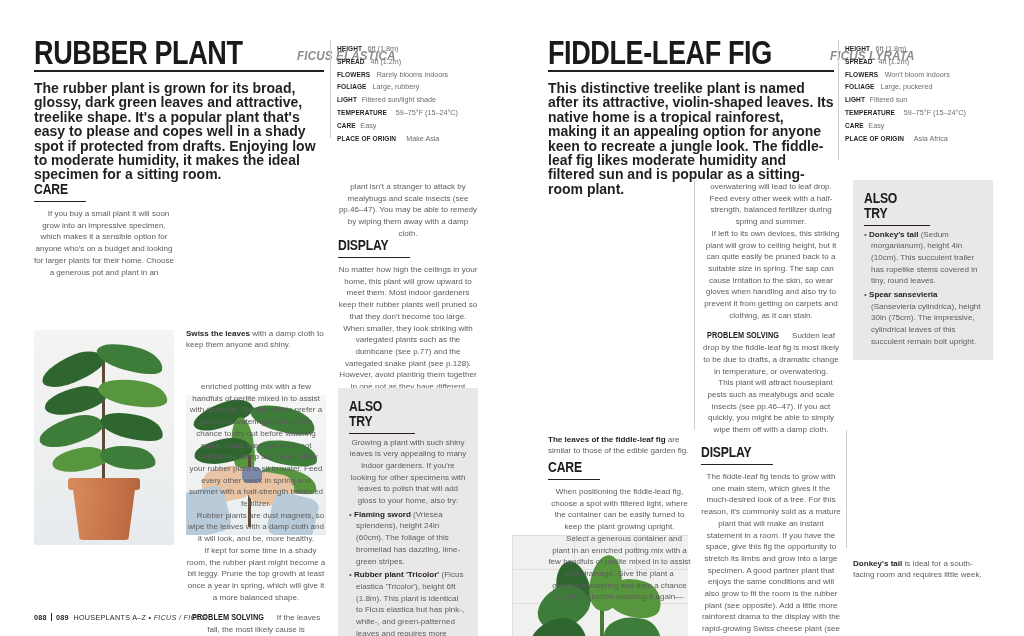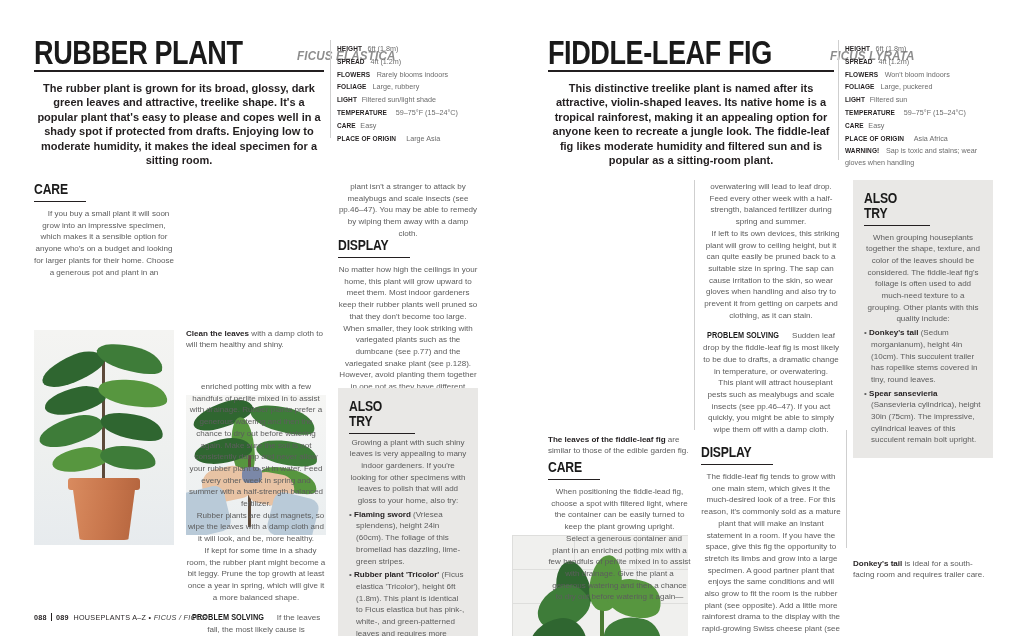--- a/index.html
+++ b/index.html
@@ -26,21 +26,21 @@
   }
   .sci{
     font-style:italic;font-weight:bold;font-size:13.5px;
     color:#8d8d8d;text-transform:uppercase;letter-spacing:0.2px;
     transform:scaleX(0.86);transform-origin:left bottom;display:inline-block;
     margin-left:9px;position:relative;top:-4px;
   }
   .rule{border:0;border-top:2.4px solid #231f20;margin:1px 0 9px 0;}
 
   .intro{
-    font-size:11px;line-height:14.4px;font-weight:bold;color:#231f20;text-align:center;
+    font-size:14px;line-height:14.4px;font-weight:bold;color:#231f20;
   }
 
   
   .specs{font-size:7.2px;line-height:11.3px;color:#6c6c6c;}
   .specs div{margin-bottom:1.5px;}
   .specs b{
     color:#231f20;font-weight:bold;text-transform:uppercase;
     font-size:7.4px;letter-spacing:0.1px;
     display:inline-block;transform:scaleX(0.88);transform-origin:left center;
   }
@@ -122,21 +122,21 @@
   </div>
 
   <div class="col specs" style="left:337px;top:43px;width:165px;">
     <div><b>HEIGHT</b> <span>6ft (1.8m)</span></div>
     <div><b>SPREAD</b> <span>4ft (1.2m)</span></div>
     <div><b>FLOWERS</b> <span>Rarely blooms indoors</span></div>
     <div><b>FOLIAGE</b> <span>Large, rubbery</span></div>
     <div><b>LIGHT</b> <span>Filtered sun/light shade</span></div>
     <div><b>TEMPERATURE</b> <span>59–75°F (15–24°C)</span></div>
     <div><b>CARE</b> <span>Easy</span></div>
-    <div><b>PLACE OF ORIGIN</b> <span>Large Asia</span></div>
+    <div><b>PLACE OF ORIGIN</b> <span>Make Asia</span></div>
   </div>
 
   <div class="col" style="left:34px;top:180px;width:140px;">
     <span class="secwrap narrow"><span class="sec">CARE</span></span>
     <div class="body" style="margin-top:6px;">
       <p class="ind">If you buy a small plant it will soon grow into an impressive specimen, which makes it a sensible option for anyone who's on a budget and looking for larger plants for their home. Choose a generous pot and plant in an</p>
     </div>
   </div>
 
   <div class="col photo ph-clean" style="left:34px;top:330px;width:140px;height:215px;">
@@ -162,22 +162,22 @@
     <div class="leaf" style="left:70px;top:46px;width:62px;height:24px;transform:rotate(12deg);"></div>
     <div class="leaf lt" style="left:74px;top:74px;width:58px;height:22px;transform:rotate(18deg);"></div>
     <div class="stem" style="left:62px;top:60px;width:3px;height:72px;"></div>
     <div style="position:absolute;left:16px;top:72px;width:50px;height:34px;background:#e8c3a4;border-radius:18px 22px 14px 20px;transform:rotate(-12deg);"></div>
     <div style="position:absolute;left:-6px;top:94px;width:48px;height:46px;background:#b9cad8;border-radius:10px;transform:rotate(-14deg);"></div>
     <div style="position:absolute;left:62px;top:78px;width:46px;height:32px;background:#e8c3a4;border-radius:20px 16px 20px 14px;transform:rotate(10deg);"></div>
     <div style="position:absolute;left:84px;top:100px;width:46px;height:44px;background:#b9cad8;border-radius:10px;transform:rotate(14deg);"></div>
     <div style="position:absolute;left:56px;top:72px;width:20px;height:16px;background:#7b88a8;border-radius:6px;"></div>
   </div>
   <div class="col cap" style="left:186px;top:322px;width:140px;">
-    <b>Clean the leaves</b>
-    <span>with a damp cloth to will them healthy and shiny.</span>
+    <b>Swiss the leaves</b>
+    <span>with a damp cloth to keep them anyone and shiny.</span>
   </div>
   <div class="col body" style="left:186px;top:381px;width:140px;">
     <p>enriched potting mix with a few handfuls of perlite mixed in to assist with drainage. Rubber plants prefer a generous watering and then the chance to dry out before watering again. Make sure the soil is not consistently damp and never allow your rubber plant to sit in water. Feed every other week in spring and summer with a half-strength balanced fertilizer.</p>
     <p class="ind">Rubber plants are dust magnets, so wipe the leaves with a damp cloth and it will look, and be, more healthy.</p>
     <p class="ind">If kept for some time in a shady room, the rubber plant might become a bit leggy. Prune the top growth at least once a year in spring, which will give it a more balanced shape.</p>
     <p class="gap"><span class="leadcaps">PROBLEM SOLVING</span> <span>If the leaves fall, the most likely cause is overwatering or drafts—both are easily solved. This</span></p>
   </div>
 
   <div class="col body" style="left:338px;top:181px;width:140px;">
     <p>plant isn't a stranger to attack by mealybugs and scale insects (see pp.46–47). You may be able to remedy by wiping them away with a damp cloth.</p>
@@ -211,21 +211,20 @@
 
   <div class="col specs" style="left:845px;top:43px;width:152px;">
     <div><b>HEIGHT</b> <span>6ft (1.8m)</span></div>
     <div><b>SPREAD</b> <span>4ft (1.2m)</span></div>
     <div><b>FLOWERS</b> <span>Won't bloom indoors</span></div>
     <div><b>FOLIAGE</b> <span>Large, puckered</span></div>
     <div><b>LIGHT</b> <span>Filtered sun</span></div>
     <div><b>TEMPERATURE</b> <span>59–75°F (15–24°C)</span></div>
     <div><b>CARE</b> <span>Easy</span></div>
     <div><b>PLACE OF ORIGIN</b> <span>Asia Africa</span></div>
-    <div><b>WARNING!</b> <span>Sap is toxic and stains; wear gloves when handling</span></div>
   </div>
 
   <div class="col photo ph-tile" style="left:512px;top:180px;width:176px;height:244px;">
     <div class="tilewall"></div>
 
     <div class="stem" style="left:88px;top:50px;width:4px;height:118px;background:#4a7a33;"></div>
     <div class="leaf dk" style="left:44px;top:26px;width:34px;height:54px;border-radius:55% 45% 48% 52%/60% 58% 42% 40%;transform:rotate(-14deg);"></div>
     <div class="leaf lt" style="left:78px;top:20px;width:32px;height:56px;border-radius:50% 50% 45% 45%/58% 58% 42% 42%;transform:rotate(8deg);"></div>
     <div class="leaf" style="left:24px;top:52px;width:54px;height:40px;transform:rotate(-24deg);"></div>
     <div class="leaf lt" style="left:94px;top:44px;width:56px;height:38px;transform:rotate(18deg);"></div>
@@ -253,32 +252,29 @@
   </div>
   <div class="col" style="left:701px;top:443px;width:140px;">
     <span class="secwrap disp"><span class="sec">DISPLAY</span></span>
     <div class="body" style="margin-top:6px;">
       <p>The fiddle-leaf fig tends to grow with one main stem, which gives it the much-desired look of a tree. For this reason, it's commonly sold as a mature plant that will make an instant statement in a room. If you have the space, give this fig the opportunity to stretch its limbs and grow into a large specimen. A good partner plant that enjoys the same conditions and will also grow to fit the room is the rubber plant (see opposite). Add a little more rainforest drama to the display with the rapid-growing Swiss cheese plant (see p.109).</p>
     </div>
   </div>
 
   <div class="col panel" style="left:853px;top:180px;width:140px;">
     <span class="secwrap also"><span class="sec">ALSO TRY</span></span>
-    <div class="body" style="margin-top:6px;">
-      <p>When grouping houseplants together the shape, texture, and color of the leaves should be considered. The fiddle-leaf fig's foliage is often used to add much-need texture to a grouping. Other plants with this quality include:</p>
-    </div>
     <ul class="try">
       <li>• <b>Donkey's tail</b> <span>(Sedum morganianum), height 4in (10cm). This succulent trailer has ropelike stems covered in tiny, round leaves.</span></li>
       <li>• <b>Spear sansevieria</b> <span>(Sansevieria cylindrica), height 30in (75cm). The impressive, cylindrical leaves of this succulent remain bolt upright.</span></li>
     </ul>
   </div>
 
   <div class="col cap" style="left:853px;top:552px;width:140px;">
     <b>Donkey's tail</b>
-    <span>is ideal for a south-facing room and requires trailer care.</span>
+    <span>is ideal for a south-facing room and requires little week.</span>
   </div>
 
   <div class="vline" style="left:838px;top:40px;height:120px;"></div>
   <div class="vline" style="left:694px;top:180px;height:250px;"></div>
   <div class="vline" style="left:846px;top:430px;height:118px;"></div>
 
   <div class="folio">
     <span class="num">088</span><span class="bar"></span><span class="num">089</span>
     &nbsp;<span>HOUSEPLANTS A–Z • </span><span class="it">FICUS / FICUS</span>
   </div>

